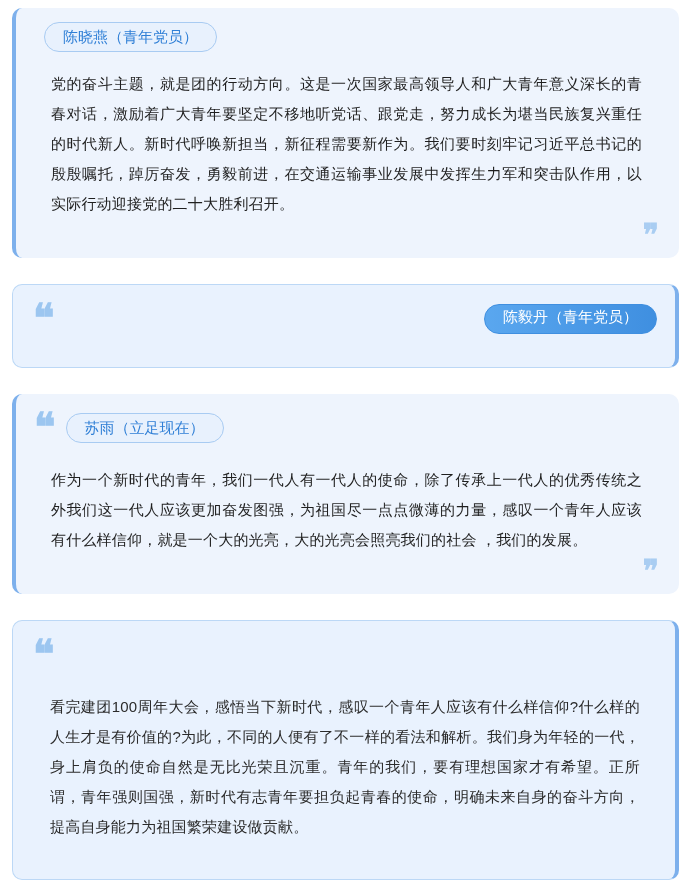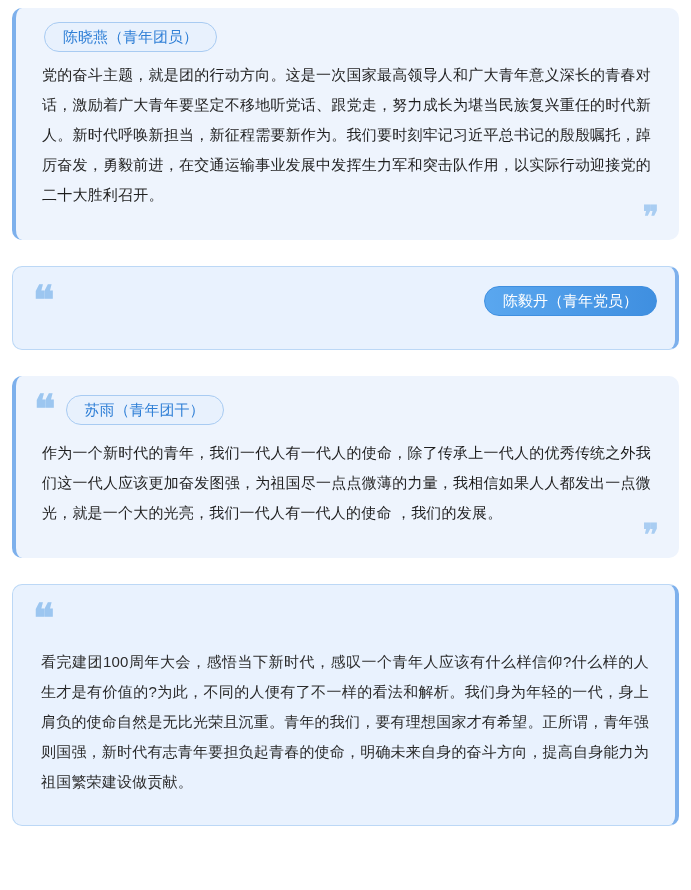--- a/index.html
+++ b/index.html
@@ -49,20 +49,21 @@
   }
   .pill.plain {
     background: #e8f1fd;
     border: 1px solid #a8cbf2;
     color: #2f7fd6;
   }
   .pill.solid {
     background: linear-gradient(90deg, #5aa7ef 0%, #3f8fe0 100%);
     color: #ffffff;
     border: 1px solid #3f8fe0;
+    font-family: Liberation Mono, monospace;
   }
 
   
   .quote {
     font-family: "Liberation Serif", serif;
     color: #a9cdf2;
     font-weight: bold;
     line-height: 1;
     user-select: none;
   }
@@ -82,21 +83,21 @@
     color: #a9cdf2;
   }
 
   
   .body-text {
     font-size: 15px;
     line-height: 30px;
     color: #2b2b2b;
     text-align: justify;
     letter-spacing: 0.2px;
-    margin: 8px;
+    margin: 17px;
   }
   .card.left .body-text { color: #1f1f1f; }
 
   
   .head-flex {
     display: flex;
     align-items: center;
     margin-bottom: 8px;
   }
   .head-flex.right-align {
@@ -105,40 +106,40 @@
   .spacer { flex: 1 1 auto; }
 </style>
 </head>
 <body>
 
 <div class="page">
 
   <div class="card left">
     <div class="head-flex">
       <span class="quote quote-open"></span>
-      <span class="pill plain">陈晓燕（青年团员）</span>
+      <span class="pill plain">陈晓燕（青年党员）</span>
     </div>
     <p class="body-text">党的奋斗主题，就是团的行动方向。这是一次国家最高领导人和广大青年意义深长的青春对话，激励着广大青年要坚定不移地听党话、跟党走，努力成长为堪当民族复兴重任的时代新人。新时代呼唤新担当，新征程需要新作为。我们要时刻牢记习近平总书记的殷殷嘱托，踔厉奋发，勇毅前进，在交通运输事业发展中发挥生力军和突击队作用，以实际行动迎接党的二十大胜利召开。</p>
     <span class="quote quote-close">❞</span>
   </div>
 
   <div class="card right">
     <div class="head-flex right-align">
       <span class="quote quote-open big">❝</span>
       <span class="spacer"></span>
       <span class="pill solid">陈毅丹（青年党员）</span>
     </div>
   </div>
 
   <div class="card left">
     <div class="head-flex">
       <span class="quote quote-open big">❝</span>
-      <span class="pill plain">苏雨（青年团干）</span>
+      <span class="pill plain">苏雨（立足现在）</span>
     </div>
-    <p class="body-text">作为一个新时代的青年，我们一代人有一代人的使命，除了传承上一代人的优秀传统之外我们这一代人应该更加奋发图强，为祖国尽一点点微薄的力量，我相信如果人人都发出一点微光，就是一个大的光亮，我们一代人有一代人的使命 ，我们的发展。</p>
+    <p class="body-text">作为一个新时代的青年，我们一代人有一代人的使命，除了传承上一代人的优秀传统之外我们这一代人应该更加奋发图强，为祖国尽一点点微薄的力量，感叹一个青年人应该有什么样信仰，就是一个大的光亮，大的光亮会照亮我们的社会 ，我们的发展。</p>
     <span class="quote quote-close">❞</span>
   </div>
 
   <div class="card right">
     <div class="head-flex right-align">
       <span class="quote quote-open big">❝</span>
       <span class="spacer"></span>
     </div>
     <p class="body-text">看完建团100周年大会，感悟当下新时代，感叹一个青年人应该有什么样信仰?什么样的人生才是有价值的?为此，不同的人便有了不一样的看法和解析。我们身为年轻的一代，身上肩负的使命自然是无比光荣且沉重。青年的我们，要有理想国家才有希望。正所谓，青年强则国强，新时代有志青年要担负起青春的使命，明确未来自身的奋斗方向，提高自身能力为祖国繁荣建设做贡献。</p>
   </div>

